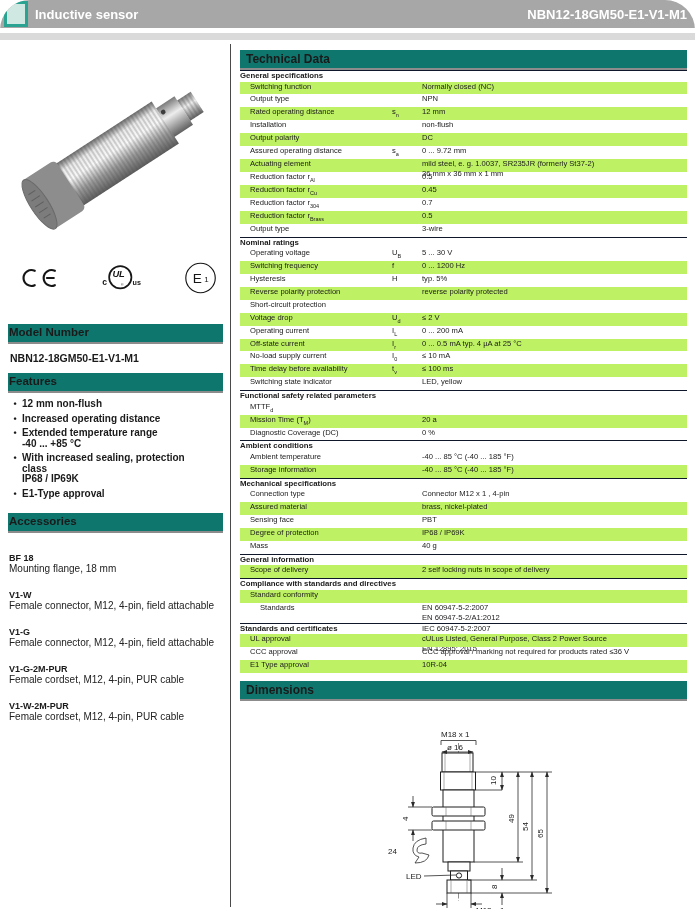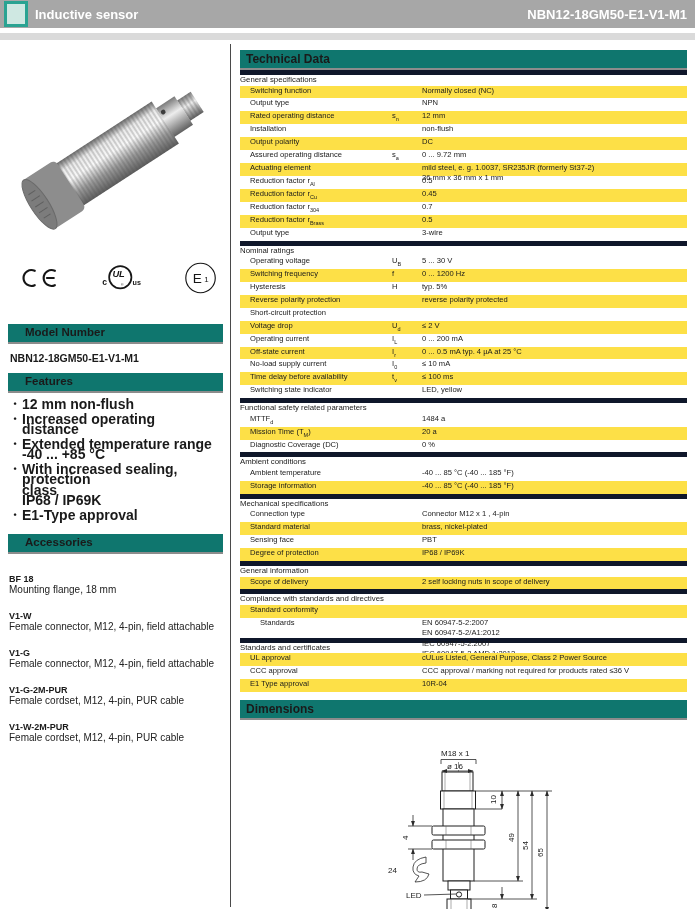--- a/index.html
+++ b/index.html
@@ -1,52 +1,52 @@
 <!DOCTYPE html>
 <html><head>
 <meta charset="utf-8">
 <style>
   html,body{margin:0;padding:0;background:#fff;}
   #page{position:relative;width:695px;height:909px;background:#fff;overflow:hidden;
-        font-family:"Liberation Sans", sans-serif;color:#1a1a1a;}
+        font-family:"Liberation Sans", sans-serif;color:#1a1a1a;border-radius:30px;}
   
   #doc-header{position:absolute;left:0;top:0;width:695px;height:28px;background:#a7a7a7;
               display:flex;align-items:center;}
   #brand-sq{width:18px;height:20px;margin-left:4px;background:#cfe8e2;border:3px solid #2aa392;}
   #doc-type{color:#fff;font-weight:bold;font-size:13px;margin-left:7px;flex:1;}
   #part-no{color:#fff;font-weight:bold;font-size:13px;margin-right:8px;}
   #sub-strip{position:absolute;left:0;top:33px;width:695px;height:7px;background:#dadada;}
   
   #left-col{position:absolute;left:8px;top:44px;width:215px;}
   #col-divider{position:absolute;left:230px;top:44px;width:1px;height:863px;background:#4a4a4a;}
   #right-col{position:absolute;left:240px;top:44px;width:447px;}
   
   .bar{background:#0f766e;border-bottom:2px solid #8c8c8c;font-weight:bold;}
-  .bar-l{height:15px;font-size:11.5px;padding:2px 0 1px 17px;}
+  .bar-l{height:15px;font-size:11.5px;padding:2px 0 1px 1px;}
   .bar-r{height:15px;font-size:12px;padding:2px 0 1px 6px;}
   
   #photo-wrap{width:215px;height:208px;}
   #marks-row{display:flex;align-items:center;justify-content:space-between;
              height:52px;padding:0 6px 0 12px;gap:41px;}
   #model-bar{margin-top:20px;}
   #model-value{font-weight:bold;font-size:10.5px;padding:8px 0 9px 2px;}
   .feat-list{padding:6px 0 10px 0;}
   .feat-item{display:flex;margin:0 0 4px 0;}
   .feat-bullet{width:14px;text-align:center;font-size:9px;font-weight:bold;line-height:10.5px;}
-  .feat-text{font-weight:bold;font-size:14px;line-height:10.5px;white-space:pre-line;width:190px;}
+  .feat-text{font-weight:bold;font-size:10px;line-height:10.5px;white-space:pre-line;width:190px;}
   .acc-list{padding:4px 0 0 1px;}
   .acc-item{margin-bottom:3px;margin-top:16px;}
   .acc-name{font-weight:bold;font-size:9px;line-height:11px;}
   .acc-desc{font-size:10px;line-height:10px;color:#222;}
   
   #tech-bar{margin-top:6px;}
-  .sec-head{font-weight:normal;font-size:7.8px;line-height:10.5px;border-top:5px solid #0f172a;}
+  .sec-head{font-weight:bold;font-size:7.8px;line-height:10.5px;border-top:1px solid #0f172a;}
   .sec-gap{margin-top:7px;}
   .spec-row{position:relative;font-size:7.6px;line-height:10.4px;min-height:10.4px;}
-  .spec-row.shade{background:#fde047;}
+  .spec-row.shade{background:#bef264;}
   .row-label{display:inline-block;padding-left:10px;}
   .row-label.ind2{padding-left:20px;}
   .row-sym{position:absolute;left:152px;top:0;}
   .row-val{position:absolute;left:182px;top:0;white-space:pre-line;width:260px;}
   sub{font-size:5.5px;}
   
   #dim-bar{margin-top:8px;}
   #dim-svg{display:block;}
   .dim-txt{font-size:8px;fill:#1a1a1a;}
   .dln{stroke:#2a2a2a;stroke-width:0.8;fill:none;}
@@ -345,21 +345,20 @@
           <span class="row-label"><span>Switching state indicator</span><sub></sub><span></span></span>
           <span class="row-sym"><span></span><sub></sub></span>
           <span class="row-val">LED, yellow</span>
         </div>
 
         <div class="sec-head">Functional safety related parameters</div>
 
         <div class="spec-row">
           <span class="row-label"><span>MTTF</span><sub>d</sub><span></span></span>
           <span class="row-sym"><span></span><sub></sub></span>
-          <span class="row-val">1484 a</span>
         </div>
 
         <div class="spec-row shade">
           <span class="row-label"><span>Mission Time (T</span><sub>M</sub><span>)</span></span>
           <span class="row-sym"><span></span><sub></sub></span>
           <span class="row-val">20 a</span>
         </div>
 
         <div class="spec-row">
           <span class="row-label"><span>Diagnostic Coverage (DC)</span><sub></sub><span></span></span>
@@ -383,37 +382,42 @@
 
         <div class="sec-head">Mechanical specifications</div>
 
         <div class="spec-row">
           <span class="row-label"><span>Connection type</span><sub></sub><span></span></span>
           <span class="row-sym"><span></span><sub></sub></span>
           <span class="row-val">Connector M12 x 1 , 4-pin</span>
         </div>
 
         <div class="spec-row shade">
-          <span class="row-label"><span>Standard material</span><sub></sub><span></span></span>
+          <span class="row-label"><span>Assured material</span><sub></sub><span></span></span>
           <span class="row-sym"><span></span><sub></sub></span>
           <span class="row-val">brass, nickel-plated</span>
         </div>
 
         <div class="spec-row">
           <span class="row-label"><span>Sensing face</span><sub></sub><span></span></span>
           <span class="row-sym"><span></span><sub></sub></span>
           <span class="row-val">PBT</span>
         </div>
 
         <div class="spec-row shade">
           <span class="row-label"><span>Degree of protection</span><sub></sub><span></span></span>
           <span class="row-sym"><span></span><sub></sub></span>
           <span class="row-val">IP68 / IP69K</span>
         </div>
 
+        <div class="spec-row">
+          <span class="row-label"><span>Mass</span><sub></sub><span></span></span>
+          <span class="row-sym"><span></span><sub></sub></span>
+          <span class="row-val">40 g</span>
+        </div>
 
         <div class="sec-head">General information</div>
 
         <div class="spec-row shade">
           <span class="row-label"><span>Scope of delivery</span><sub></sub><span></span></span>
           <span class="row-sym"><span></span><sub></sub></span>
           <span class="row-val">2 self locking nuts in scope of delivery</span>
         </div>
 
         <div class="sec-head">Compliance with standards and directives</div>

